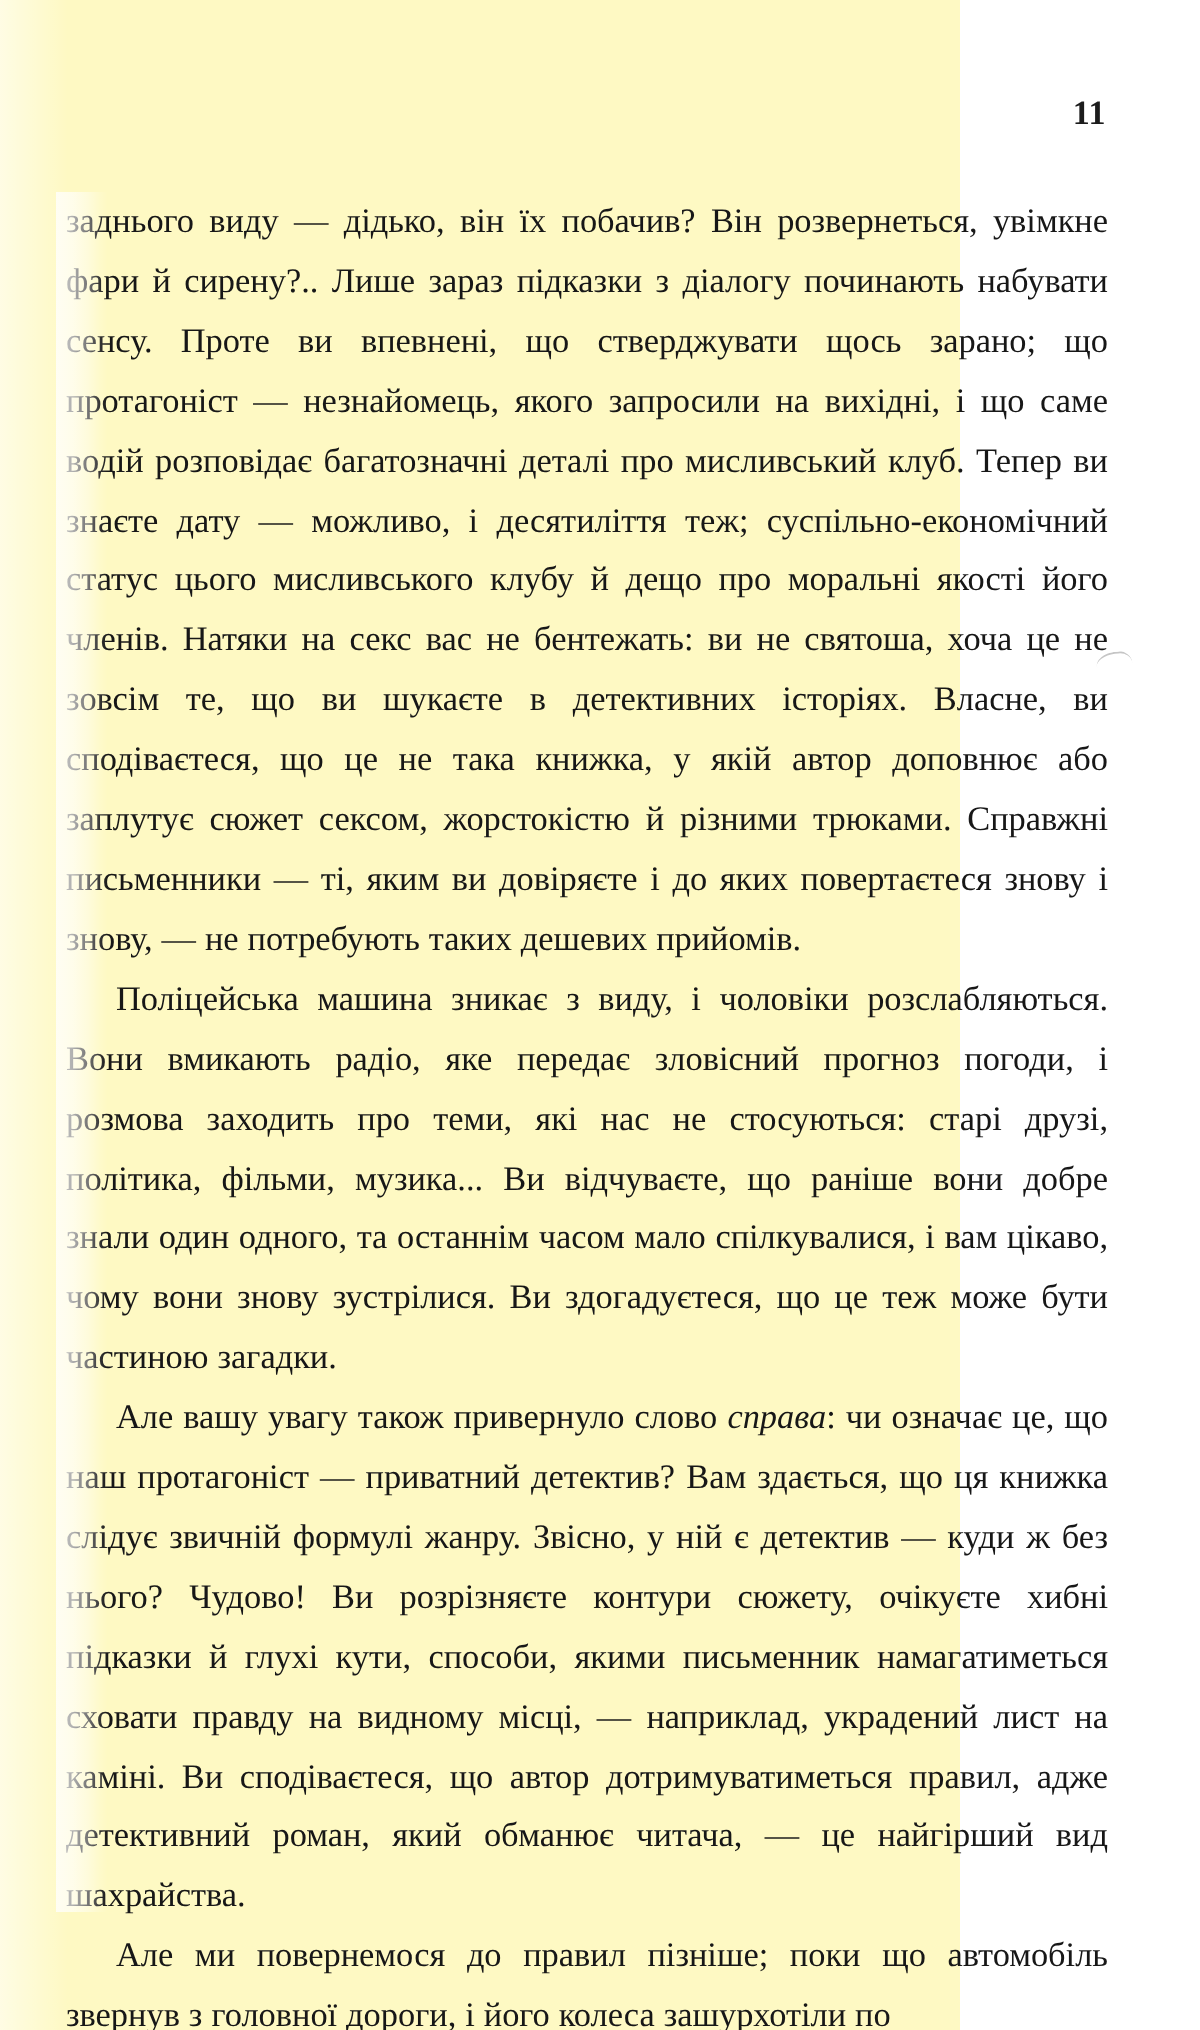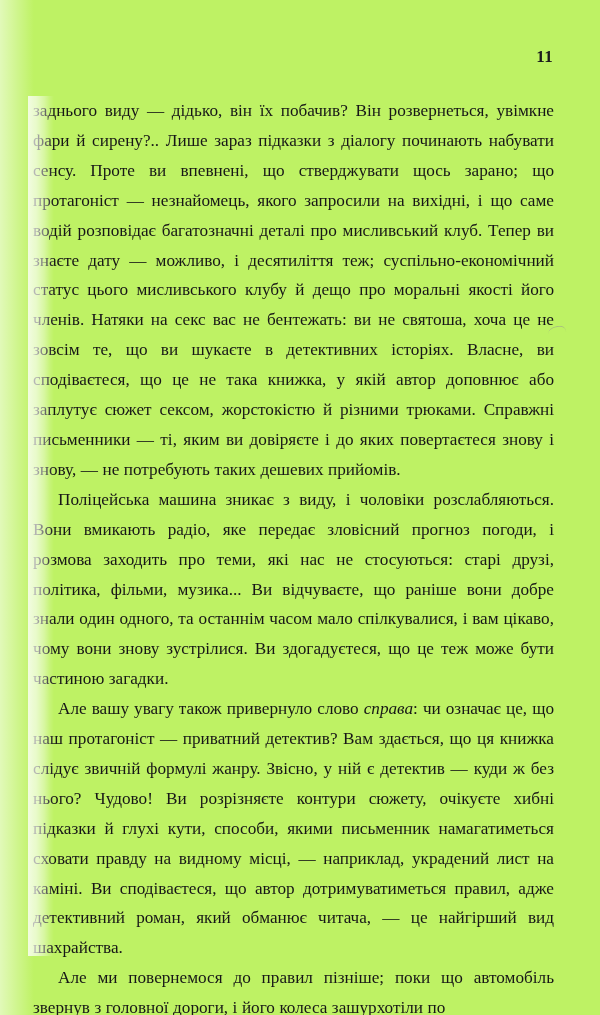--- a/index.html
+++ b/index.html
@@ -12,23 +12,23 @@
     height: 1015px;
     background: #ffffff;
     font-family: "Liberation Serif", "DejaVu Serif", serif;
     overflow: hidden;
     position: relative;
   }
 
   .page {
     position: absolute;
     inset: 0;
-    width: 600px;
+    width: 480px;
     height: 1015px;
-    background: #bef264;
+    background: #fef9c3;
   }
 
   
   .folio-row {
     position: absolute;
     top: 48px;
     left: 33px;
     width: 520px;
     height: 24px;
     display: flex;

